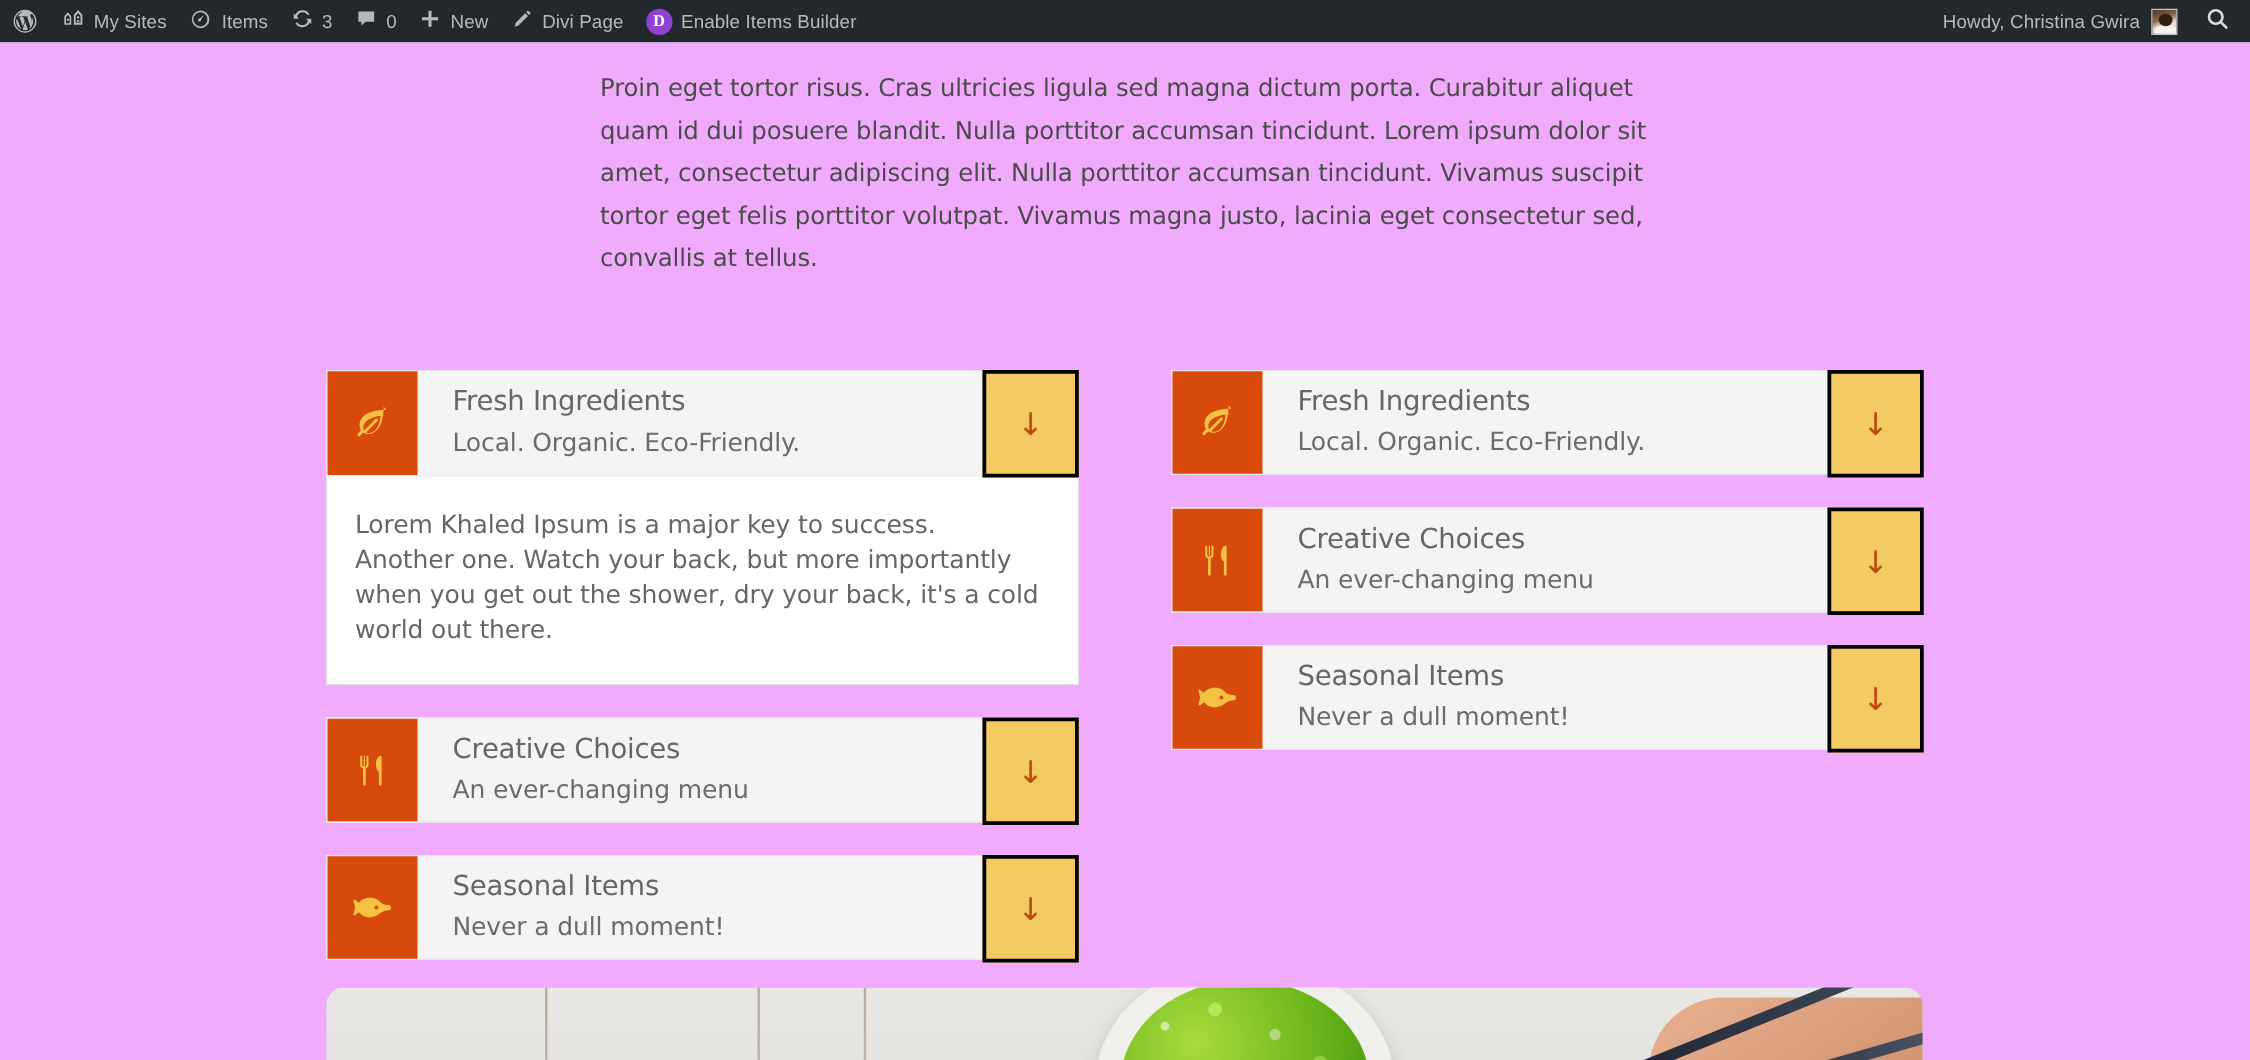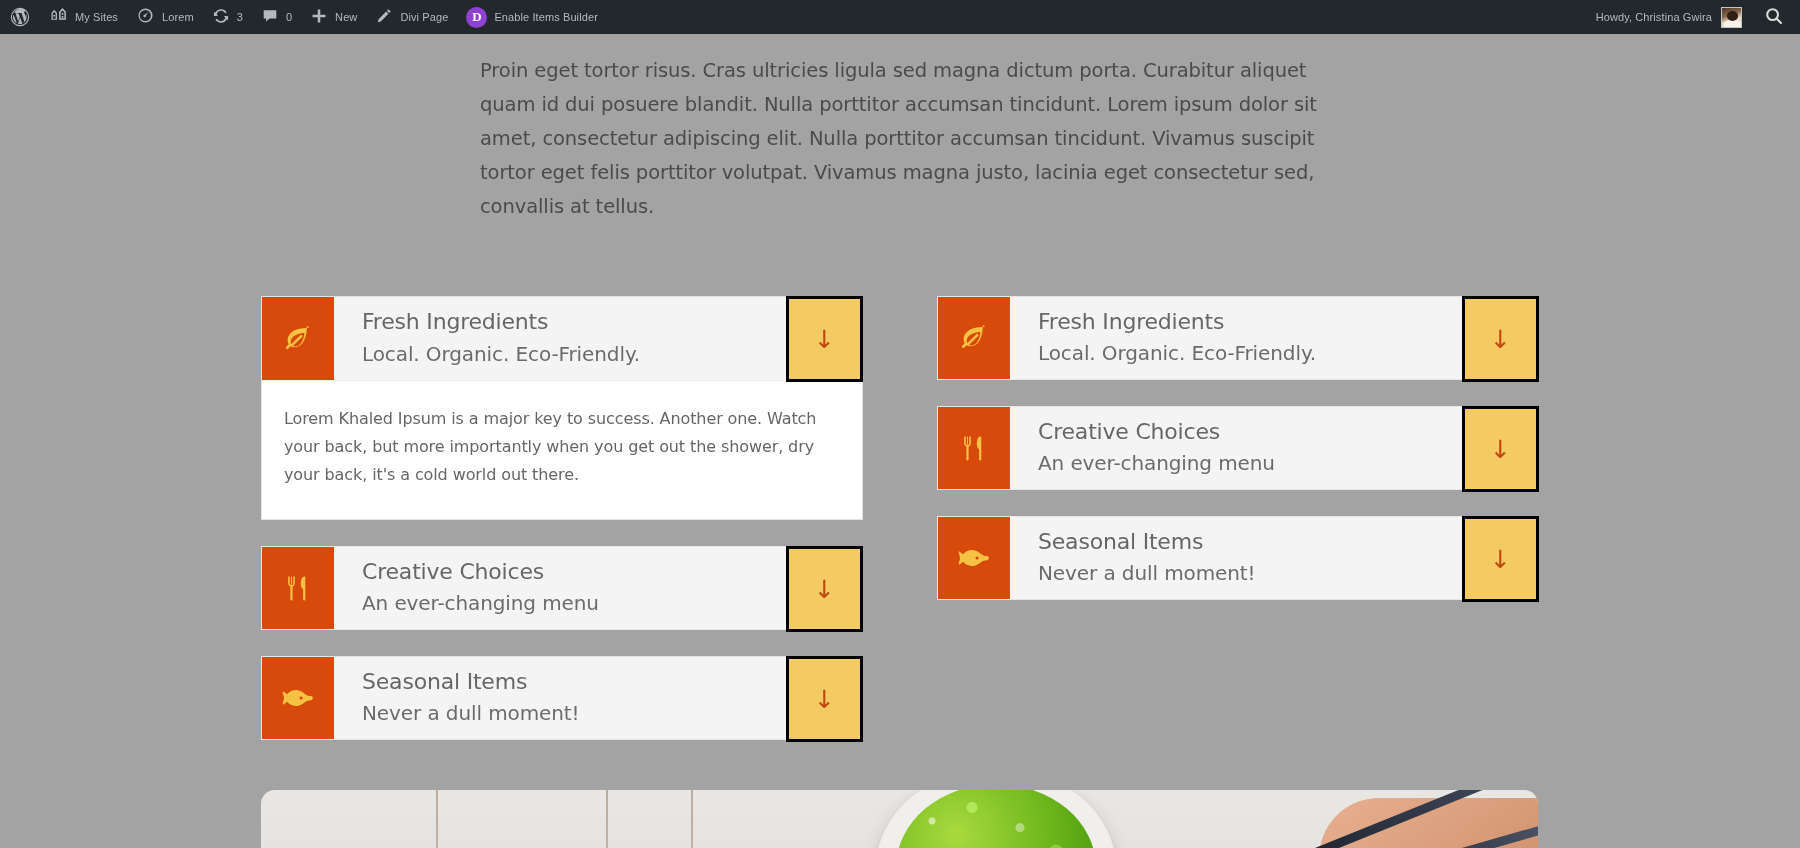--- a/index.html
+++ b/index.html
@@ -26,21 +26,21 @@
   }
   .ab-item {
     display: flex;
     align-items: center;
     height: 34px;
     padding: 0 9px;
     gap: 7px;
     color: #b4b9be;
     cursor: pointer;
   }
-  .ab-label { font-size: 11px; line-height: 1; letter-spacing: .1px; }
+  .ab-label { font-size: 15px; line-height: 1; letter-spacing: .1px; }
   .ab-spacer { flex: 1; }
 
   .wp-logo-icon { display:block; width: 22px; height: 22px; }
   .ab-ico { display:block; }
 
   .divi-badge {
     width: 21px; height: 21px; border-radius: 50%;
     background: #8f42d1; color: #fff;
     font-size: 13px; font-weight: bold;
     display: flex; align-items: center; justify-content: center;
@@ -65,21 +65,21 @@
     content:""; position:absolute; left:2px; bottom:0; width:17px; height:7px;
     border-radius:50% 50% 0 0; background:#f7f2ea;
   }
   .search-btn { padding: 0 16px 0 12px; height:34px; display:flex; align-items:center; cursor:pointer; }
 
   
   .page {
     position: relative;
     width: 1800px;
     height: 814px;
-    background: #a3a3a3;
+    background: #f0abfc;
   }
 
   .intro-wrap {
     padding-top: 20px;
     display: flex;
     justify-content: center;
   }
   .intro-text {
     width: 840px;
     font-size: 19.5px;
@@ -171,21 +171,21 @@
     color: #c0470d;
     line-height: 1;
     font-family: "DejaVu Sans", sans-serif;
   }
 
   .toggle-body {
     padding: 24px 30px 30px 22px;
     background: #fff;
   }
   .toggle-body p {
-    font-size: 16px;
+    font-size: 20px;
     line-height: 28px;
     color: #666666;
     font-family: "DejaVu Sans", sans-serif;
     letter-spacing: -0.1px;
   }
 
   
   .hero-img-wrap {
     position: absolute;
     left: 261px;
@@ -275,21 +275,21 @@
     </span>
     <span class="ab-label">My Sites</span>
   </div>
 
   <div class="ab-item">
     <span class="ab-ico">
       <svg width="19" height="19" viewBox="0 0 20 20" fill="#b4b9be">
         <path d="M10 2.6A7.4 7.4 0 1017.4 10 7.4 7.4 0 0010 2.6zm0 1.5A5.9 5.9 0 113.9 10 5.9 5.9 0 0110 4.1zm2.9 2.3-3.6 2.8a1.3 1.3 0 101.1 1.1l2.5-3.9z"></path>
       </svg>
     </span>
-    <span class="ab-label">Lorem</span>
+    <span class="ab-label">Items</span>
   </div>
 
   <div class="ab-item">
     <span class="ab-ico">
       <svg width="18" height="18" viewBox="0 0 20 20" fill="#b4b9be">
         <path d="M10 4.2c2 0 3.7 1.1 4.6 2.7l1.6-.9A7 7 0 0010 2.5a7 7 0 00-6.3 3.9l-1.5-1V10h4.6L5.2 8.2A5.3 5.3 0 0110 4.2zM10 15.8a5.4 5.4 0 01-4.6-2.7l-1.6.9A7 7 0 0010 17.5a7 7 0 006.3-3.9l1.5 1V10h-4.6l1.6 1.8a5.3 5.3 0 01-4.8 4z"></path>
       </svg>
     </span>
     <span class="ab-label">3</span>
   </div>

